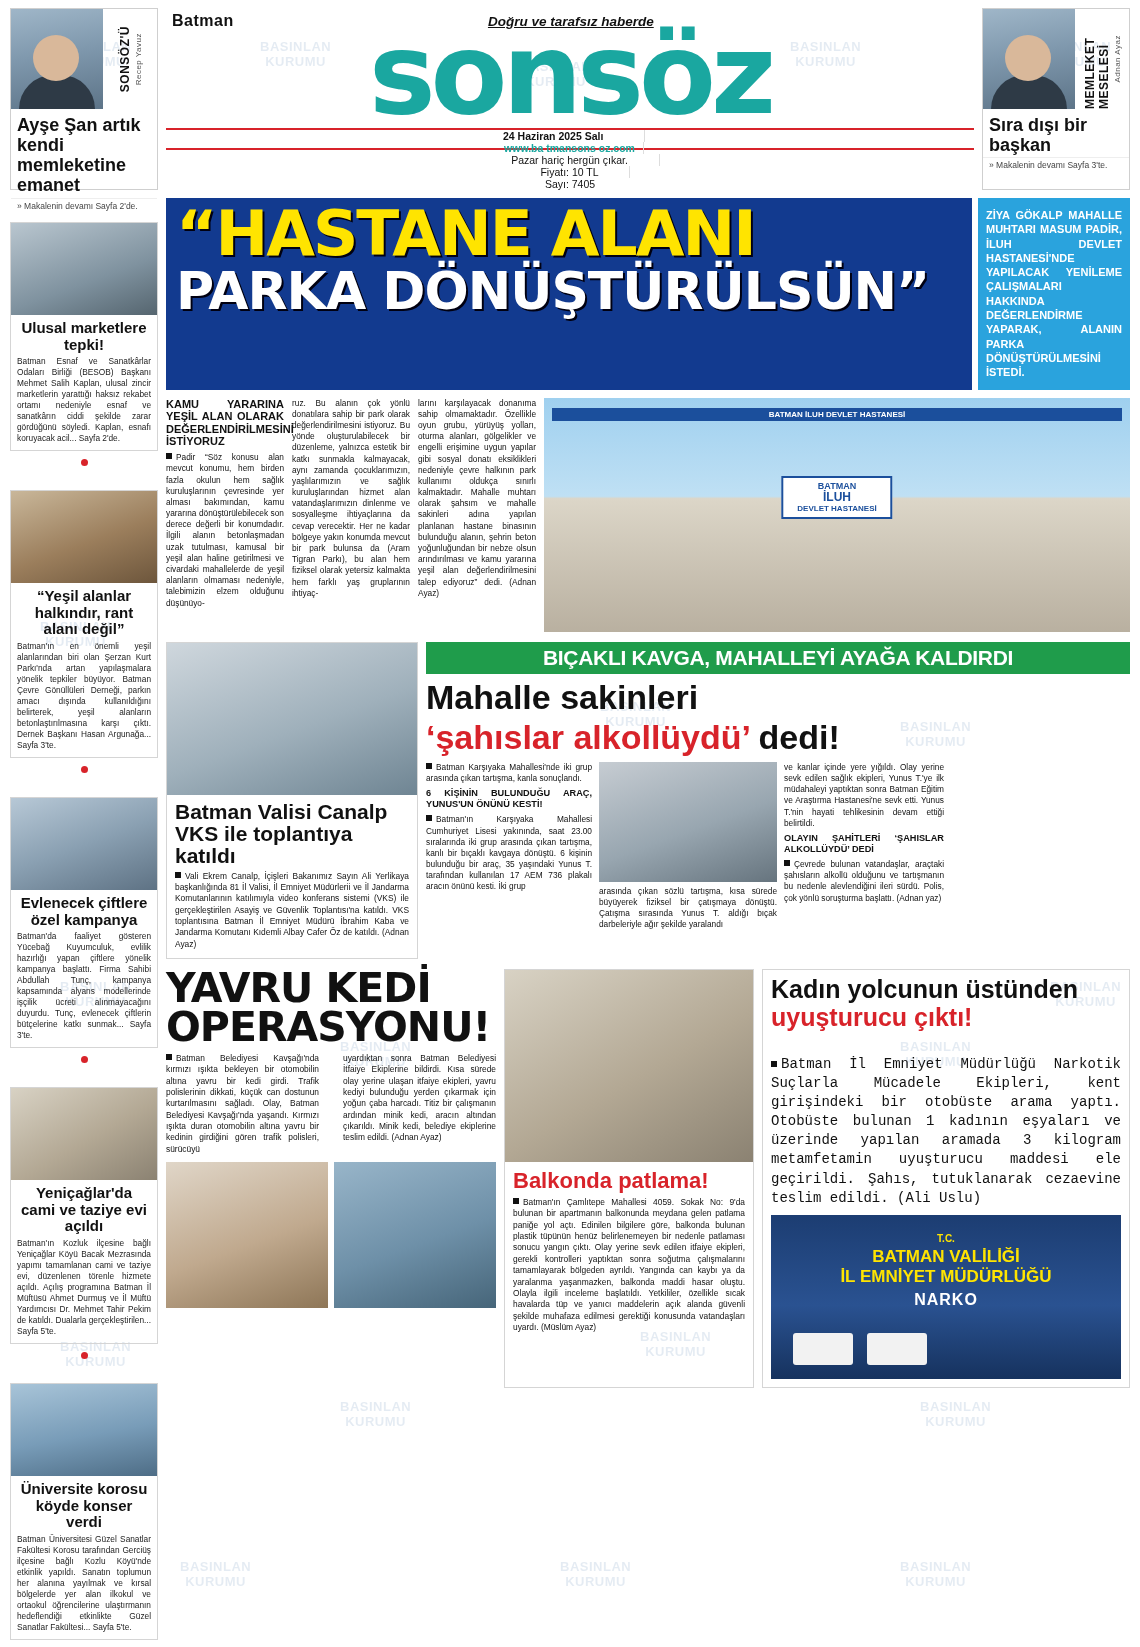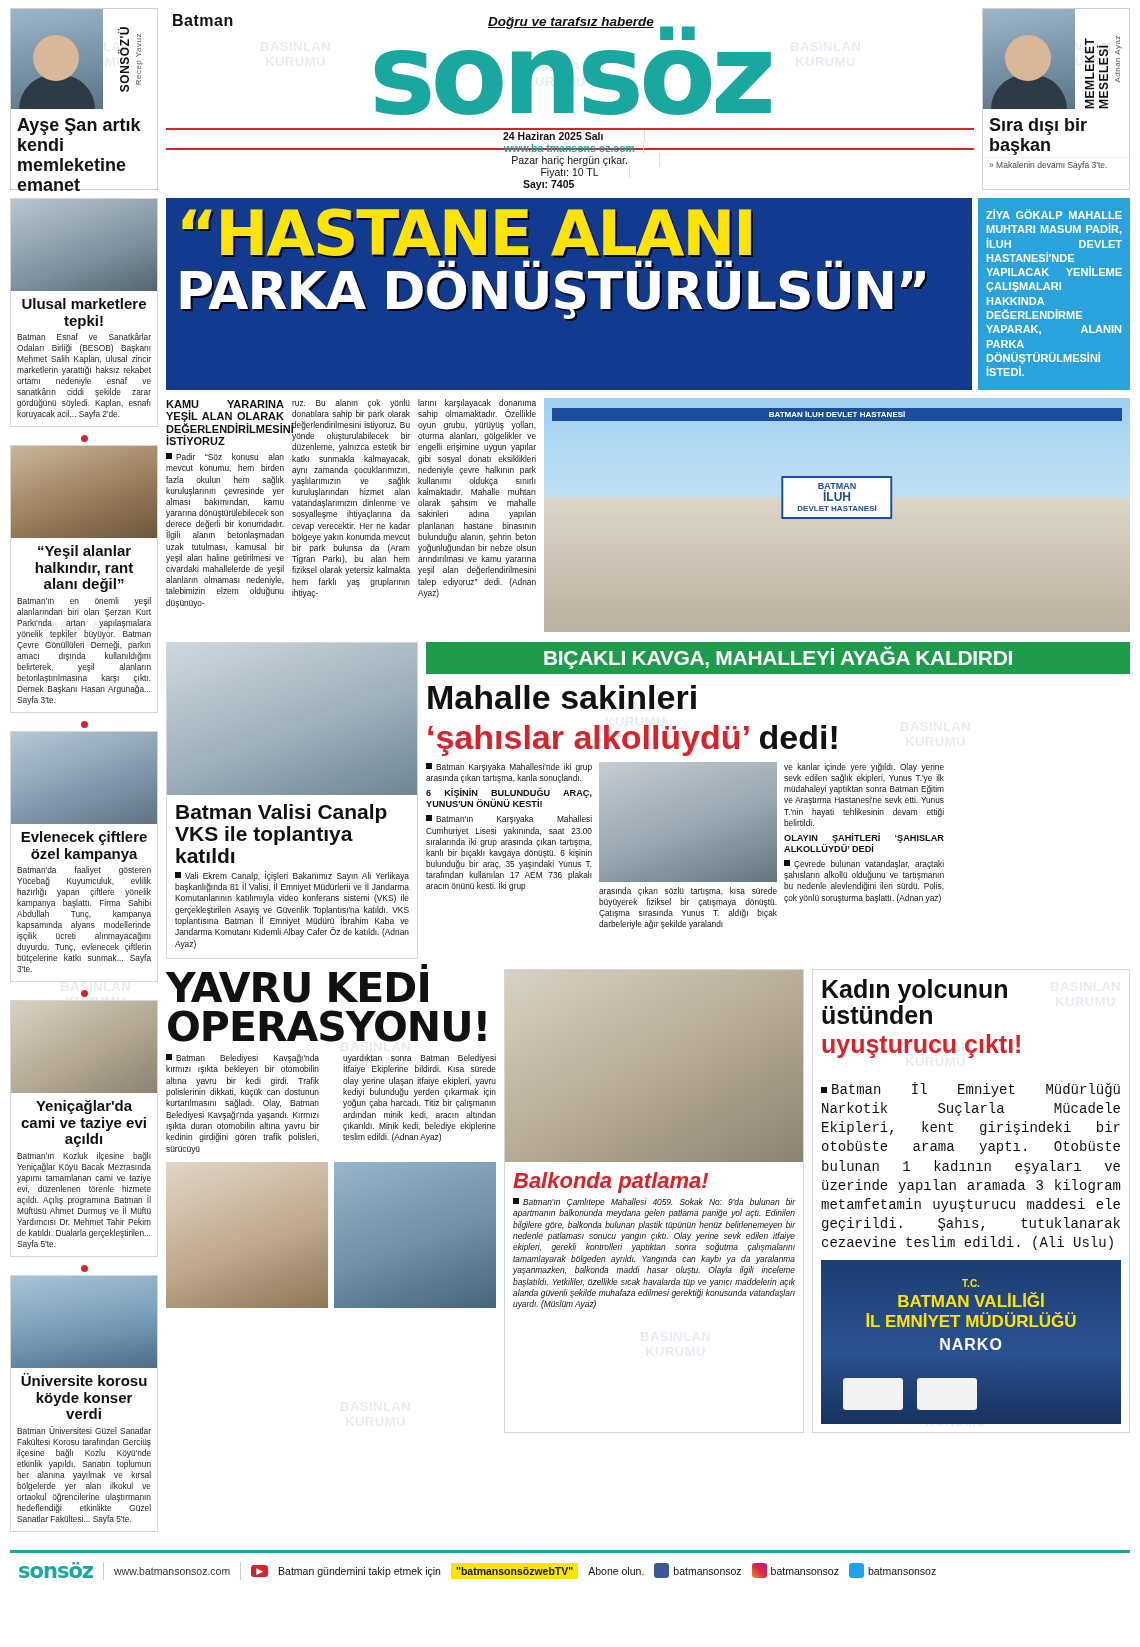--- a/index.html
+++ b/index.html
@@ -65,28 +65,28 @@
   .mast-bar {
     display:flex; align-items:center; border-top:2px solid #d8232a; border-bottom:2px solid #d8232a;
     margin-top:6px; font-size:10.5px; height:22px;flex-direction:column;
   }
   .mast-bar div { padding:0 8px; border-right:1px solid #ddd; white-space:nowrap; }
   .mast-bar div:last-child { border-right:none; }
   .mast-bar .date { font-weight:bold; width:150px; }
   .mast-bar .site { flex:1; text-align:center; color:#1aa7a0; font-weight:bold;}
   .mast-bar .freq { width:180px; text-align:center; }
   .mast-bar .price { width:120px; text-align:center; }
-  .mast-bar .issue { width:110px; text-align:left;font-weight:bold; }
+  .mast-bar .issue { width:110px; text-align:center; }
 
   
   .body-grid { display:flex; gap:8px; margin-top:8px; }
   .left-col { width:148px; }
   .main-col { flex:1; }
 
-  .lbox { border:1px solid #d5d5d5; margin-bottom:8px; }
+  .lbox { border:1px solid #d5d5d5; margin-bottom:8px;margin-top:24px; }
   .lphoto { height:92px; width:100%; }
   .lhead { font-size:15px; font-weight:bold; line-height:1.1; padding:5px 6px 3px; text-align:center;}
   .ltext { font-size:8.3px; line-height:1.33; padding:0 6px 6px; text-align:justify; color:#222;}
   .ldot { width:7px;height:7px;border-radius:50%;background:#d8232a;margin:3px auto; }
 
   
   .hero { display:flex; gap:6px;border-radius:28px; }
   .hero-left { flex:1; background:#123a8f; padding:8px 10px 10px; }
   .hl1 {
     font-family:"DejaVu Sans", sans-serif;
@@ -129,21 +129,21 @@
   
   .row3 { display:flex; gap:8px; margin-top:10px; }
   .r3a { width:330px; }
   .r3a h1 { font-size:41px; line-height:.95; font-weight:bold; margin:0 0 6px;
      font-family:"DejaVu Sans", sans-serif; letter-spacing:-1px;}
   .r3a .cols { display:flex; gap:24px; }
   .r3a .cols div { flex:1; font-size:8.4px; line-height:1.35; text-align:justify;}
   .r3a .imgs { display:flex; gap:6px; margin-top:7px; }
   .r3a .imgs .ph { flex:1; height:146px; }
 
-  .r3b { width:300px; border:1px solid #d5d5d5;font-style:italic; }
+  .r3b { width:250px; border:1px solid #d5d5d5; }
   .r3b .ph { width:100%; height:192px; }
   .r3b h3 { font-size:22px; font-weight:bold; margin:6px 8px 3px; color:#d8232a; }
   .r3b p { font-size:8.4px; line-height:1.35; margin:0 8px 8px; text-align:justify;}
 
   .r3c { flex:1; border:1px solid #d5d5d5; padding:6px 8px 8px; }
   .r3c h3 { font-size:25px; line-height:1.05; font-weight:bold; margin:0 0 2px;}
   .r3c h3 .red { color:#d8232a; }
   .r3c p { font-size:14px; line-height:1.37; text-align:justify; margin:24px 0 7px;font-family:Liberation Mono, monospace;}
   .r3c .ph { width:100%; height:164px; }
 

